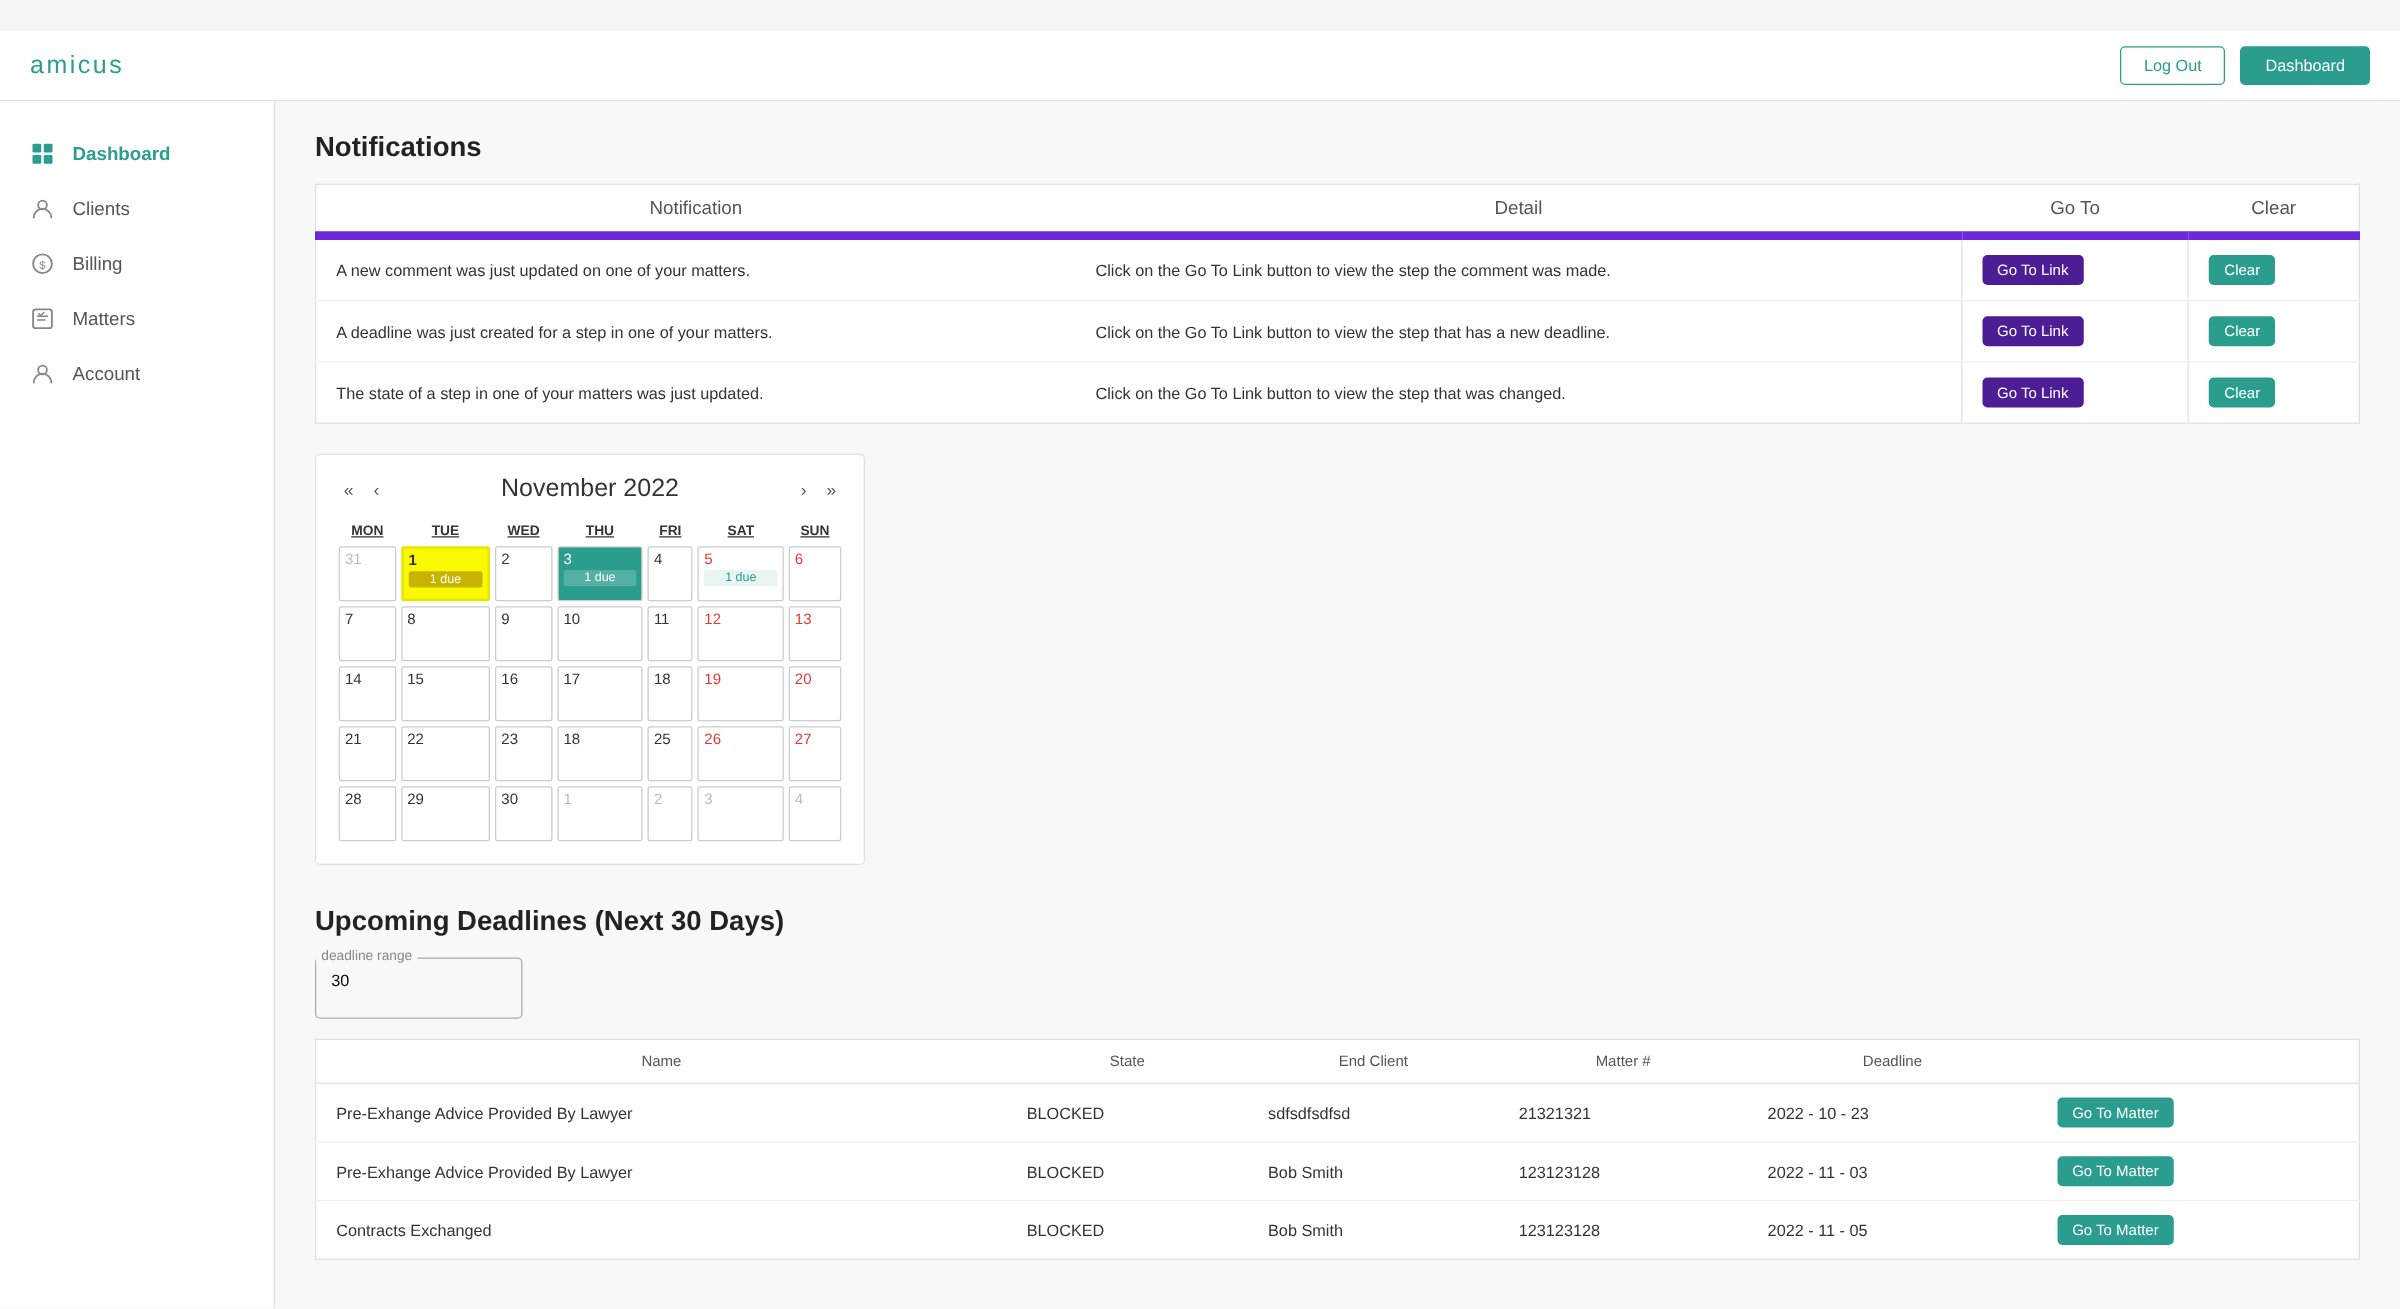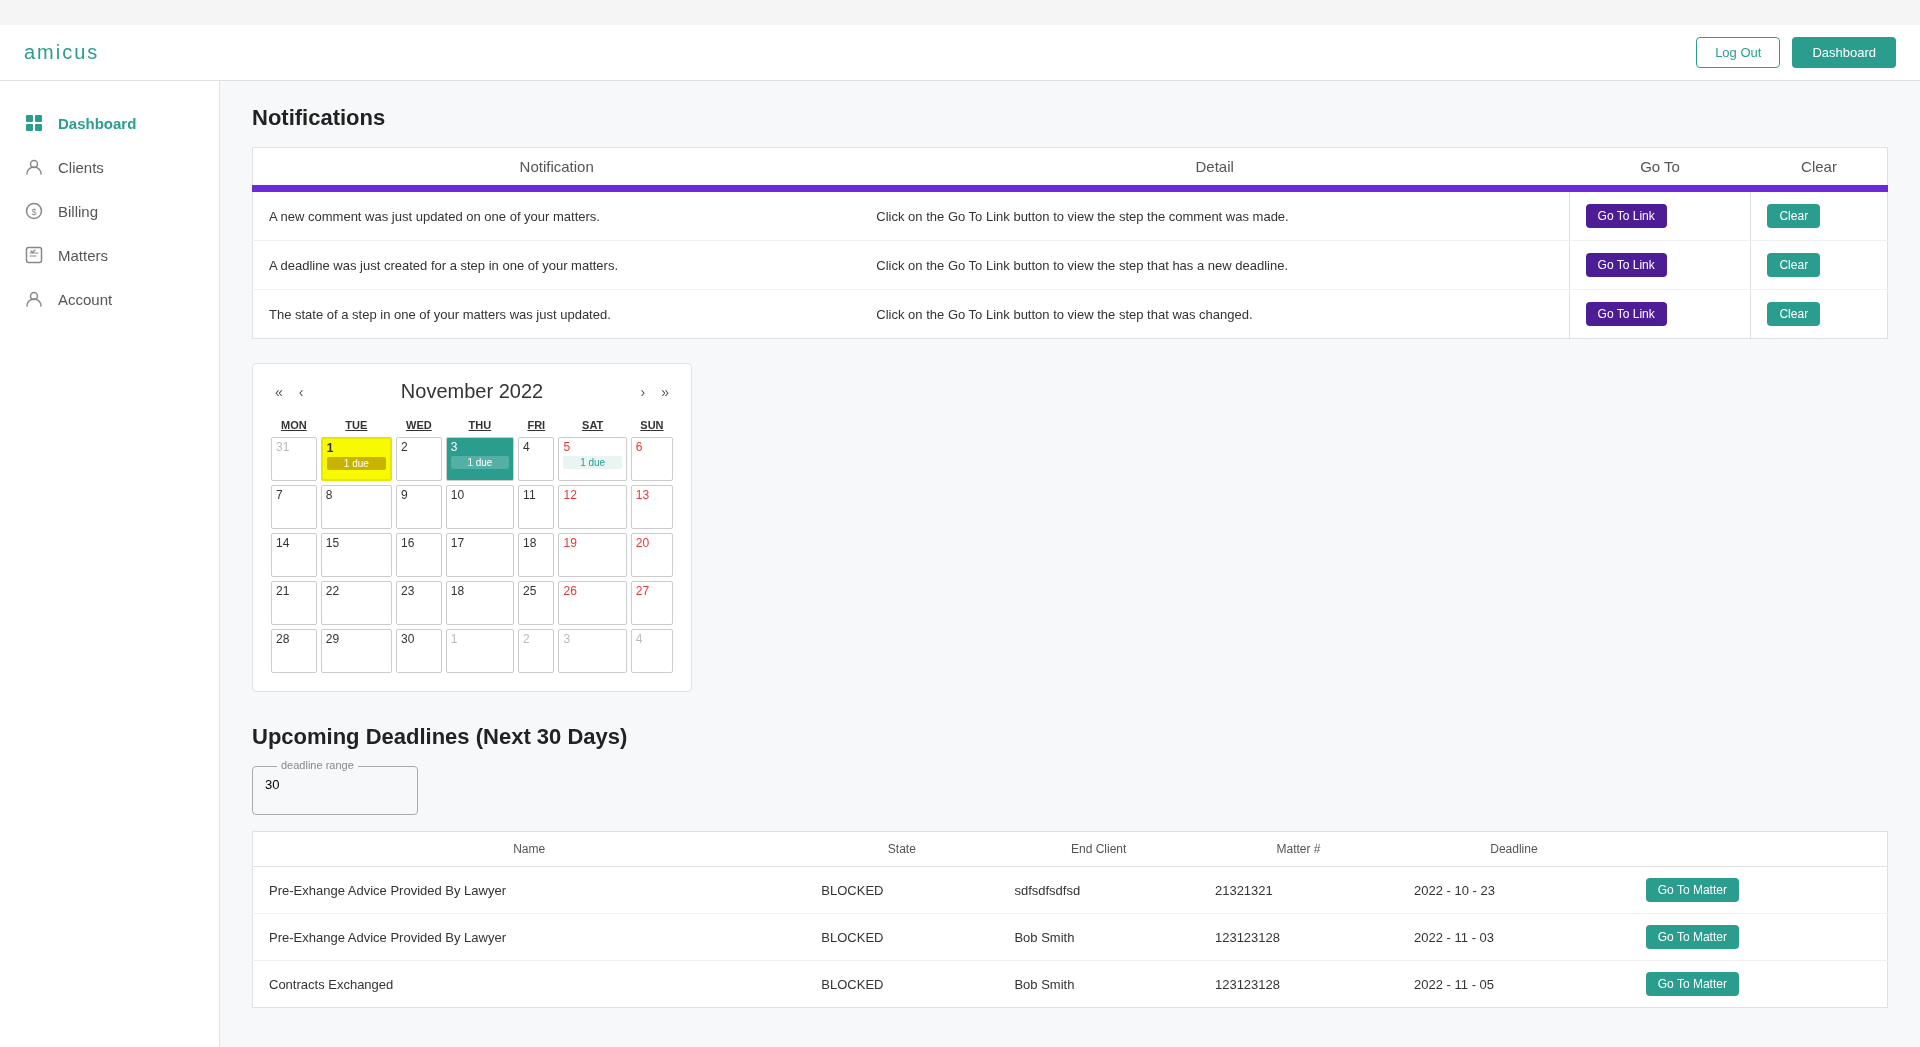--- a/index.html
+++ b/index.html
@@ -58,21 +58,21 @@
     
     .deadlines-title { font-size: 22px; font-weight: 600; margin-bottom: 16px; color: #222; }
     .deadline-range-input { border: 1px solid #ccc; border-radius: 4px; padding: 6px 10px; font-size: 13px; width: 140px; margin-bottom: 16px; display: block; }
     .deadlines-table { width: 100%; background: #fff; border-radius: 4px; border: 1px solid #e0e0e0; border-collapse: collapse; }
     .deadlines-table th { text-align: center; padding: 10px 16px; background: #fff; font-weight: 500; color: #555; border-bottom: 1px solid #e0e0e0; font-size: 12px; }
     .deadlines-table td { padding: 11px 16px; border-bottom: 1px solid #f0f0f0; color: #333; font-size: 13px; vertical-align: middle; }
     .deadlines-table tr:last-child td { border-bottom: none; }
     .btn-go-matter { background: #2a9d8f; color: #fff; border: none; padding: 5px 12px; border-radius: 4px; cursor: pointer; font-size: 12px; white-space: nowrap; }
 
     .deadline-range-wrapper { position: relative; border: 1px solid #aaa; border-radius: 4px; padding: 10px 12px 6px; display: inline-block; margin-bottom: 16px; min-width: 140px; }
-    .deadline-range-floating { position: absolute; top: -8px; left: 24px; font-size: 11px; color: #888; background: #f7f8fa; padding: 0 4px; }
+    .deadline-range-floating { position: absolute; top: -8px; left: 0; font-size: 11px; color: #888; background: #f7f8fa; padding: 0 4px; }
   </style>
 </head>
 <body>
 
 <div class="app-container">
 
   <div class="header">
     <div class="logo">amicus</div>
     <div class="header-buttons">
       <button class="btn-logout">Log Out</button>

